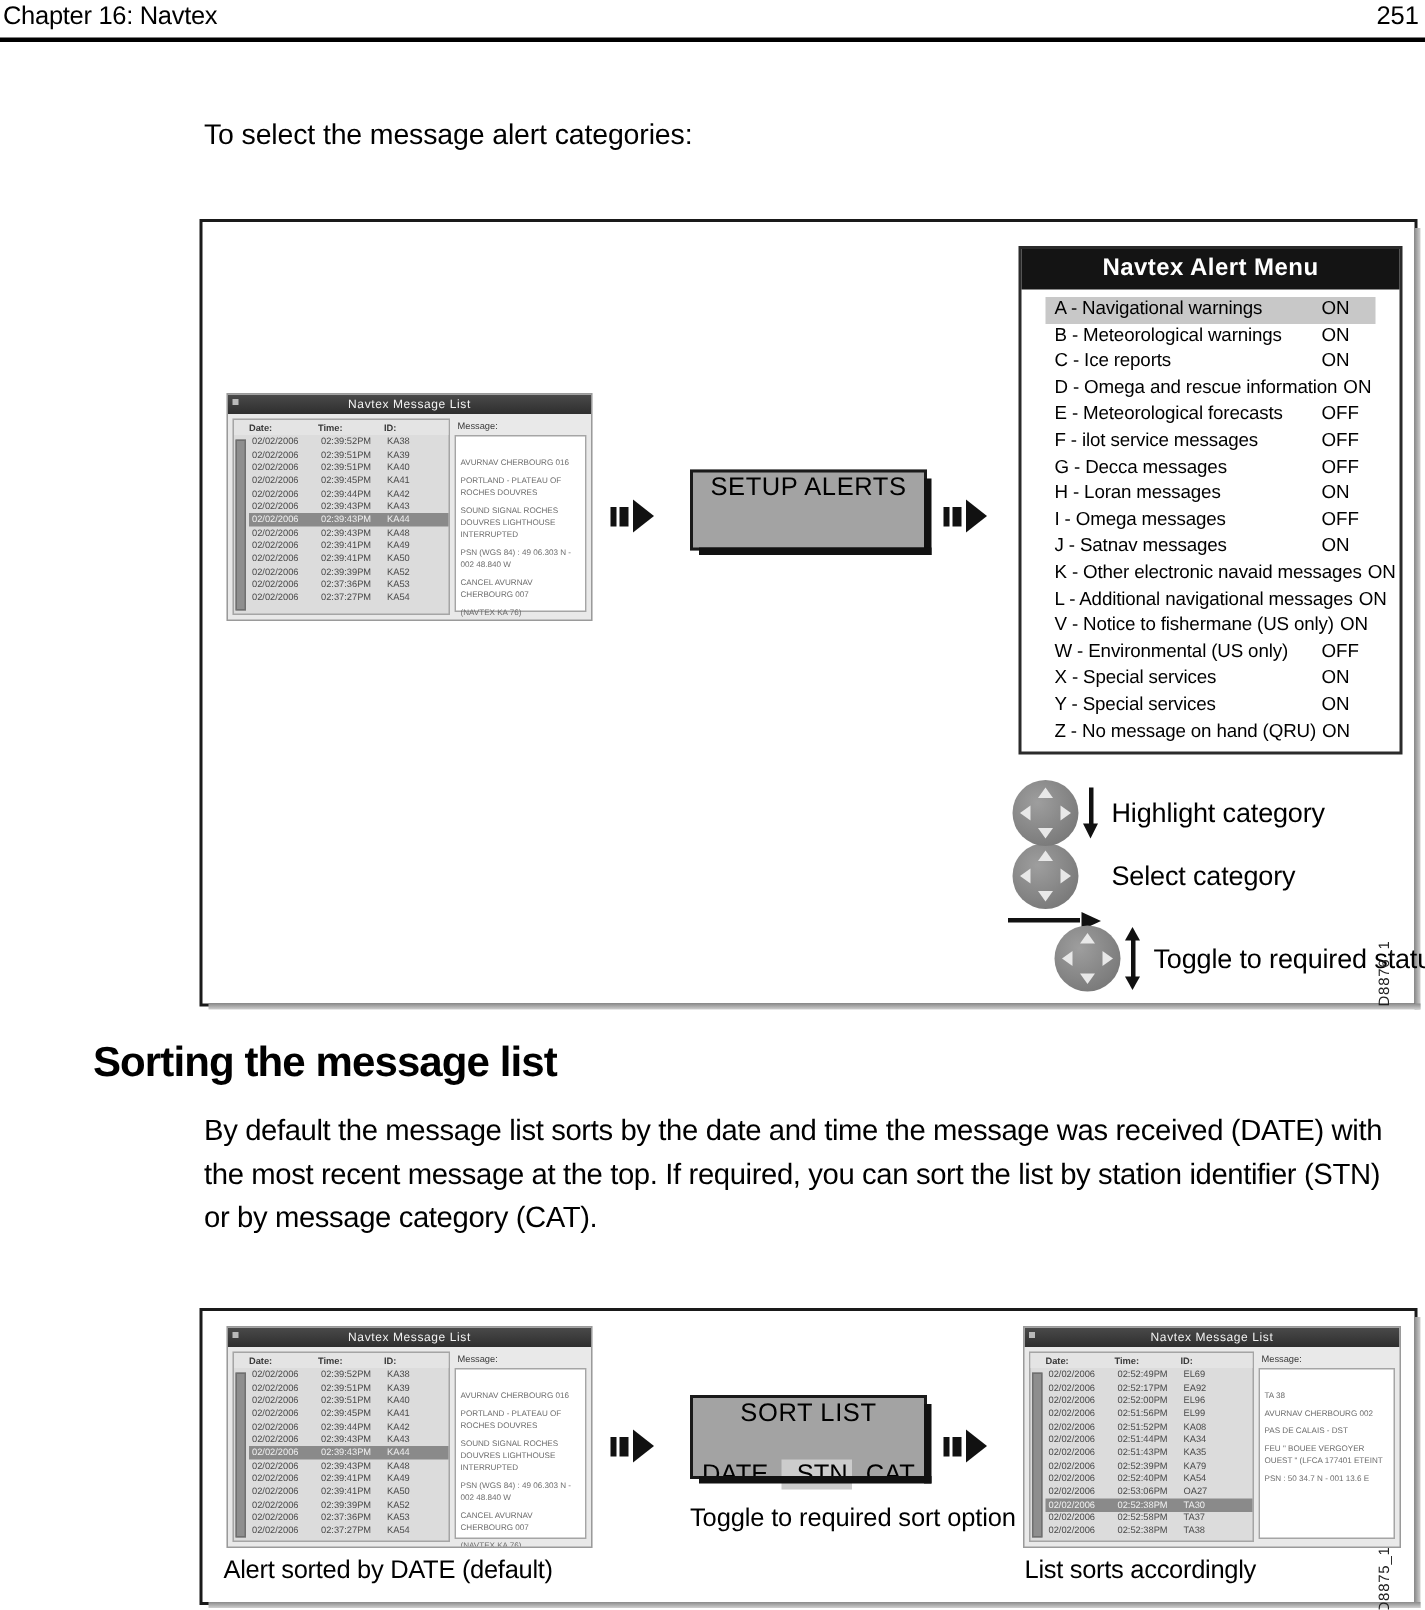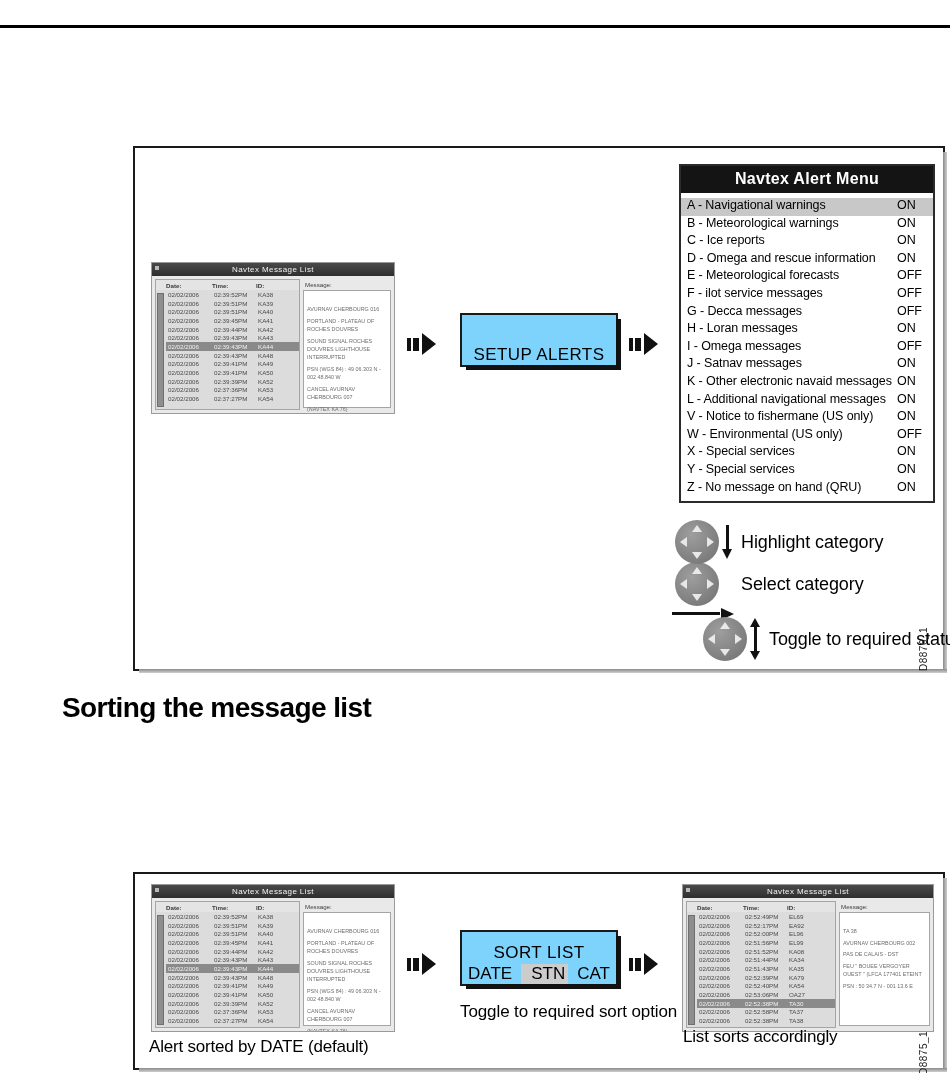--- a/index.html
+++ b/index.html
@@ -55,21 +55,21 @@
   
   .alert-menu {
     position: absolute; left: 544px; top: 16px;
     width: 256px; border: 2px solid #2b2b2b; background: #fff;
   }
   .alert-menu-title {
     background: #141414; color: #fff;
     font-size: 16px; font-weight: bold; text-align: center;
     padding: 4px 16px 5px; letter-spacing: 0.3px;
   }
-  .alert-rows { padding: 5px 0 4px; }
+  .alert-rows { padding: 5px 16px 4px; }
   .alert-row {
     display: flex; align-items: baseline;
     padding: 0 6px; height: 17.6px; font-size: 12.5px;
   }
   .alert-row.sel { background: #c8c8c8; }
   .alert-row .label { flex: 1; white-space: nowrap; letter-spacing: -0.1px; }
   .alert-row .state { width: 34px; text-align: left; padding-left: 4px; }
 
   
   .msglist {
@@ -124,24 +124,24 @@
   .seg-arrow .b2 { width: 6px; height: 13px; background: #111; }
   .seg-arrow .tri {
     width: 0; height: 0; margin-left: 1px;
     border-top: 11px solid transparent;
     border-bottom: 11px solid transparent;
     border-left: 14px solid #111;
   }
 
   
   .callout {
-    position: absolute; background: #7dd3fc;
+    position: absolute; background: #a3a3a3;
     border: 2px solid #1a1a1a;
     display: flex; flex-direction: column;
-    align-items: center; justify-content: flex-end;
+    align-items: center; justify-content: flex-start;
   }
   .callout::after {
     content: ""; position: absolute; left: 4px; right: -5px;
     bottom: -5px; height: 5px; background: #111;
   }
   .callout::before {
     content: ""; position: absolute; top: 4px; bottom: -5px;
     right: -5px; width: 5px; background: #111;
   }
   .callout .ctxt { font-size: 17px; letter-spacing: .4px; }
@@ -237,22 +237,27 @@
   .eg { position: absolute; font-size: 17px; }
   .toggle-note {
     position: absolute; font-size: 17px; line-height: 21px; letter-spacing: -.1px;
   }
 </style>
 </head>
 <body>
 
 <div class="page">
 
+  <div class="page-header">
+    <div class="chapter">Chapter 16: Navtex</div>
+    <div class="pageno">251</div>
+  </div>
   <div class="header-rule"></div>
 
+  <div class="intro">To select the message alert categories:</div>
 
   <div class="fig1">
     <div class="fig-shadow-r"></div>
     <div class="fig-shadow-b"></div>
 
     <div class="msglist" id="f1-list" style="left:16px; top:114px; width:244px; height:152px;">
       <div class="titlebar">
         <span class="tl-dot"></span>
         <span>Navtex Message List</span>
       </div>
@@ -476,20 +481,21 @@
           <span class="headu"></span>
           <span class="headd"></span>
       </span>
       <span class="legend-text">Toggle to required status</span>
     </div>
 
     <div class="figcode" style="left:794px; top:512px;">D8876_1</div>
   </div>
 
   <div class="sec-head">Sorting the message list</div>
+  <div class="sec-body">By default the message list sorts by the date and time the message was received (DATE) with the most recent message at the top. If required, you can sort the list by station identifier (STN) or by message category (CAT).</div>
 
   <div class="eg" style="left:646px; top:879px;">e.g.</div>
 
   <div class="fig2">
     <div class="fig-shadow-r"></div>
     <div class="fig-shadow-b"></div>
 
     <div class="msglist" style="left:16px; top:10px; width:244px; height:148px;">
       <div class="titlebar">
         <span class="tl-dot"></span>
@@ -584,21 +590,21 @@
         </div>
       </div>
     </div>
 
     <div class="seg-arrow" style="left:272px; top:79px;">
       <span class="b1"></span>
         <span class="b2"></span>
         <span class="tri"></span>
     </div>
 
-    <div class="callout" style="left:325px; top:56px; width:158px; height:56px;">
+    <div class="callout" style="left:325px; top:56px; width:158px; height:56px;gap:20px;">
       <div class="ctxt">SORT LIST</div>
       <div class="opts">
           <span>DATE</span>
           <span class="hl">STN</span>
           <span>CAT</span>
         </div>
     </div>
 
     <div class="toggle-note" style="left:325px; top:127px;">Toggle to required sort option e.g. station</div>
 
@@ -696,18 +702,18 @@
               <p>AVURNAV CHERBOURG 002</p>
               <p>PAS DE CALAIS - DST</p>
               <p>FEU " BOUEE VERGOYER OUEST " (LFCA 177401 ETEINT</p>
               <p>PSN : 50 34.7 N - 001 13.6 E</p>
             </div>
         </div>
       </div>
     </div>
 
     <div class="cap" style="left:14px; top:163px;">Alert sorted by DATE (default)</div>
-    <div class="cap" style="left:548px; top:153px;text-align:center;">List sorts accordingly</div>
+    <div class="cap" style="left:548px; top:163px;text-align:center;">List sorts accordingly</div>
 
     <div class="figcode" style="left:794px; top:190px;">D8875_1</div>
   </div>
 
 </div>
 
 </body></html>

